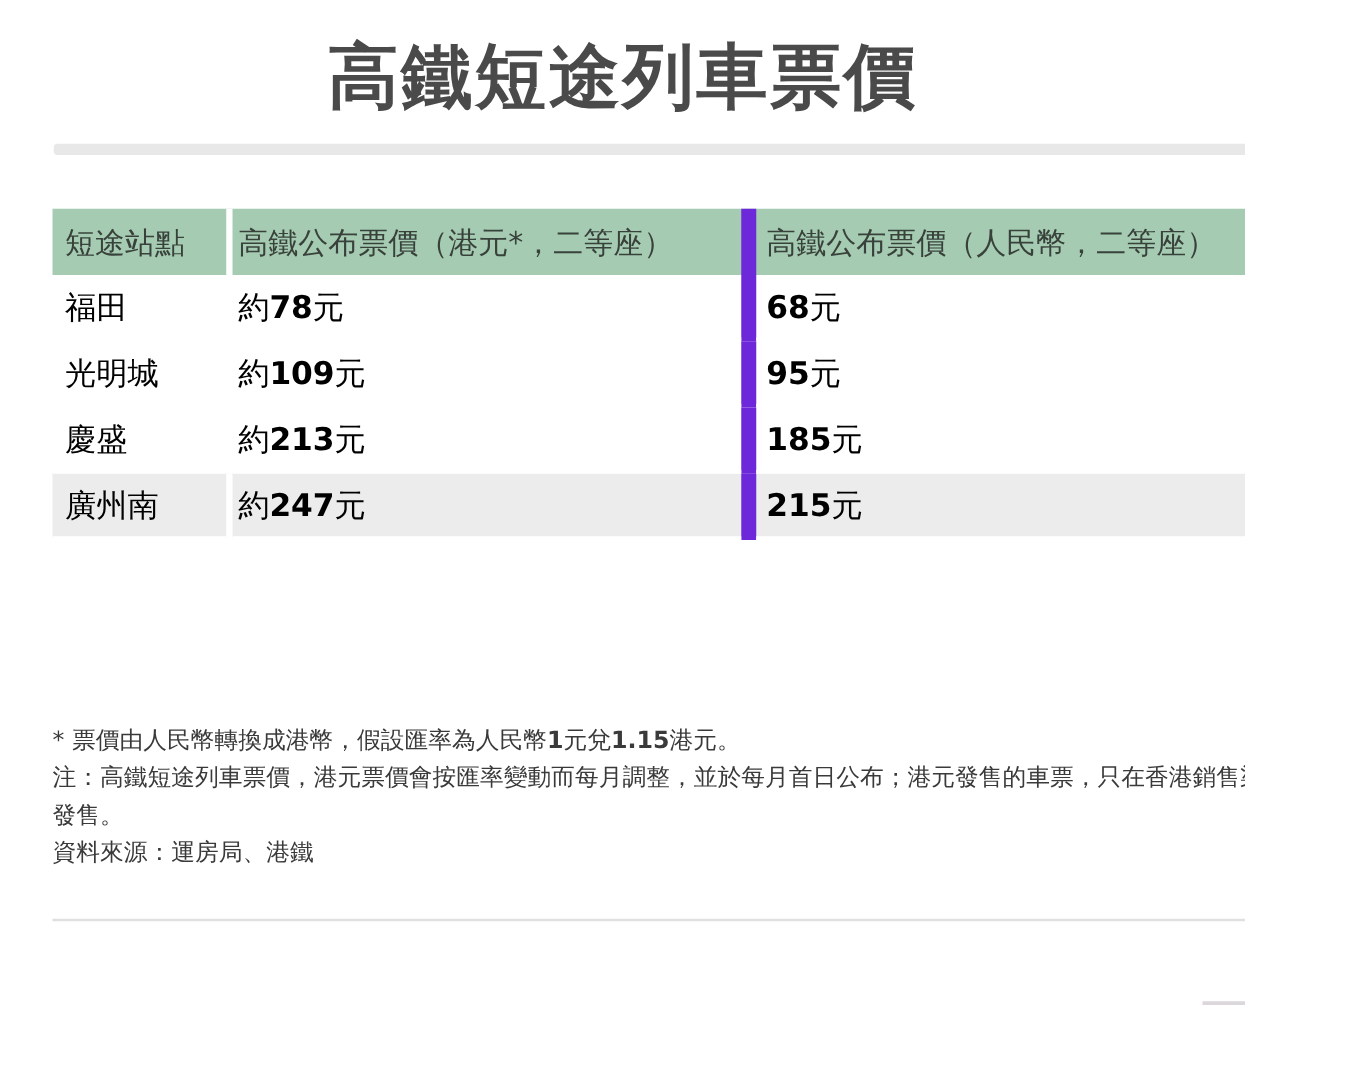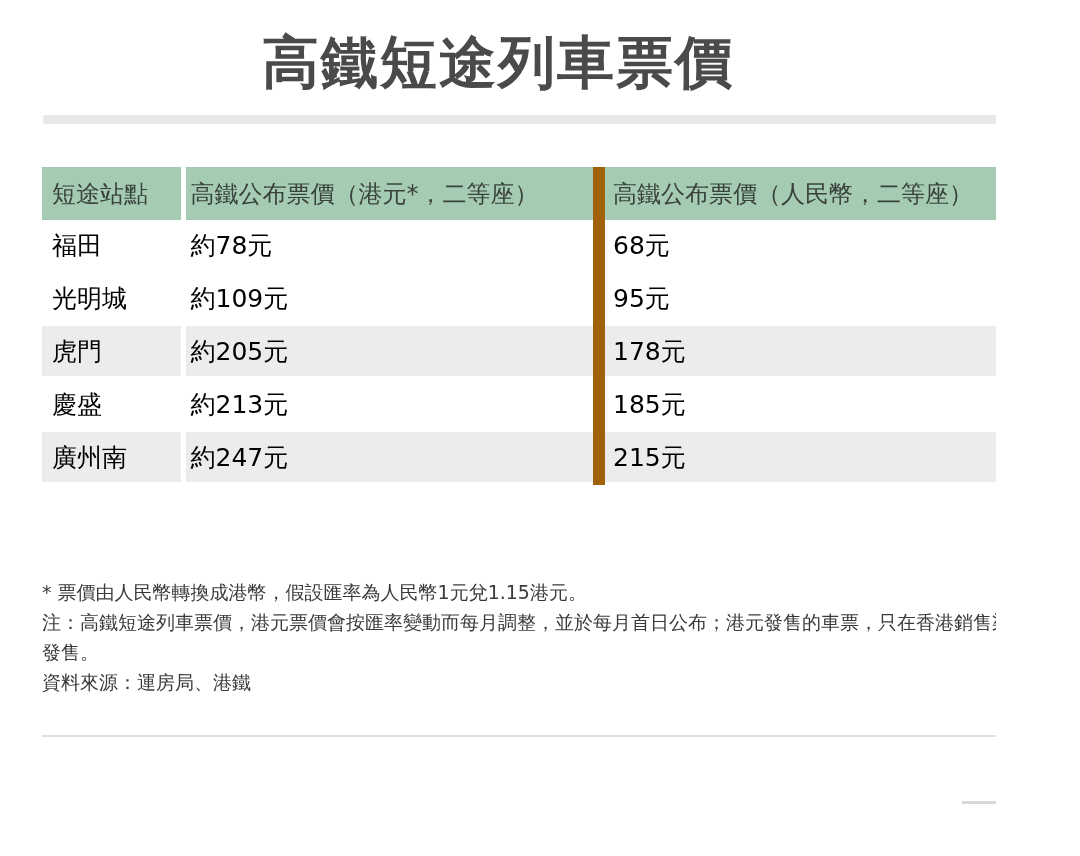--- a/index.html
+++ b/index.html
@@ -60,24 +60,24 @@
     height: 50px;
     font-size: 25px;
     font-weight: 400;
     color: #000000;
     text-align: left;
     vertical-align: middle;
     padding: 0;
     border-bottom: 3px solid #ffffff;
   }
   .fare-table th.c0, .fare-table td.c0 { border-right: 5px solid #ffffff; padding-left: 10px; margin-left: 35px; }
-  .fare-table th.c1, .fare-table td.c1 { border-right: 12px solid #a16207; padding-left: 5px; }
+  .fare-table th.c1, .fare-table td.c1 { border-right: 12px solid #6d28d9; padding-left: 5px; }
   .fare-table th.c2, .fare-table td.c2 { padding-left: 8px; }
   .fare-table tr.striped td { background: #ececec; }
-  .num { font-weight: 400; }
+  .num { font-weight: 700; }
   .notes {
     position: absolute;
     left: 42px;
     top: 577px;
     width: 996px;
     font-size: 19px;
     line-height: 30px;
     color: #3a3a3a;
   }
   .notes p { margin: 0; }
@@ -124,25 +124,20 @@
         <tr>
           <td class="c0">福田</td>
           <td class="c1">約<span class="num">78</span>元</td>
           <td class="c2"><span class="num">68</span>元</td>
         </tr>
         <tr>
           <td class="c0">光明城</td>
           <td class="c1">約<span class="num">109</span>元</td>
           <td class="c2"><span class="num">95</span>元</td>
         </tr>
-        <tr class="striped">
-          <td class="c0">虎門</td>
-          <td class="c1">約<span class="num">205</span>元</td>
-          <td class="c2"><span class="num">178</span>元</td>
-        </tr>
         <tr>
           <td class="c0">慶盛</td>
           <td class="c1">約<span class="num">213</span>元</td>
           <td class="c2"><span class="num">185</span>元</td>
         </tr>
         <tr class="striped">
           <td class="c0">廣州南</td>
           <td class="c1">約<span class="num">247</span>元</td>
           <td class="c2"><span class="num">215</span>元</td>
         </tr>

